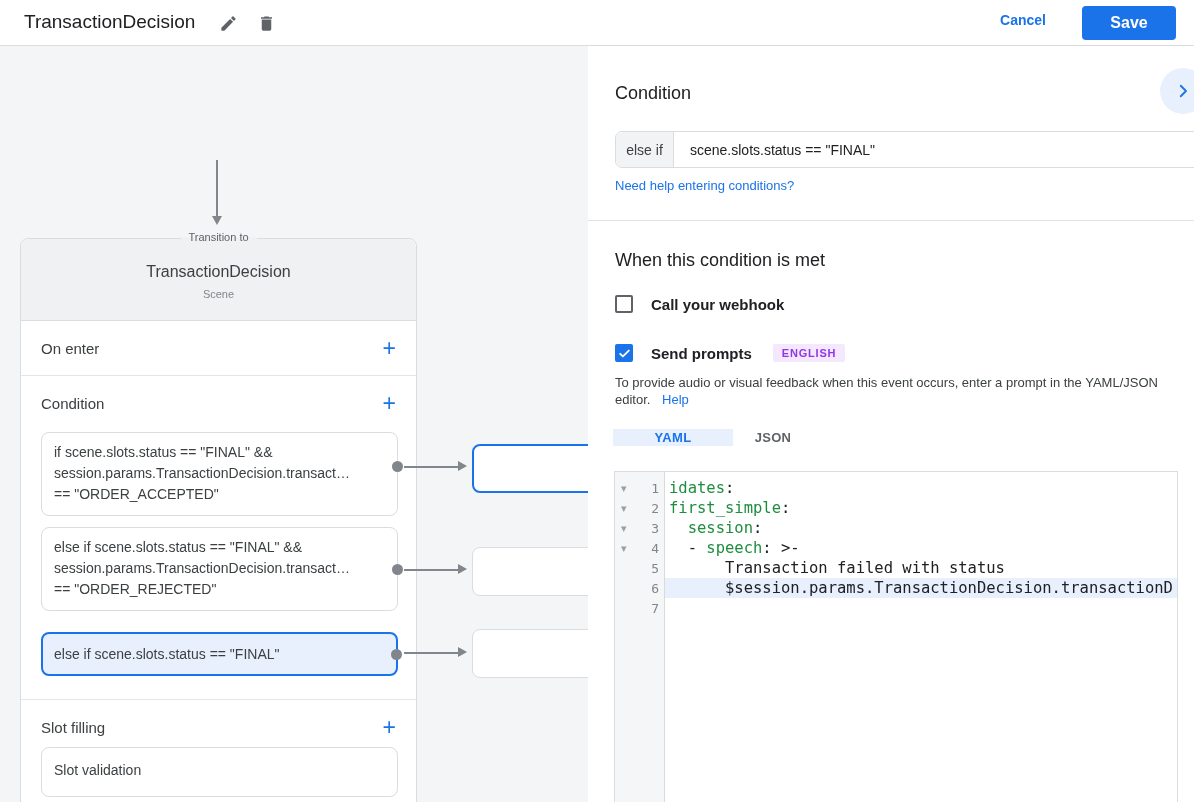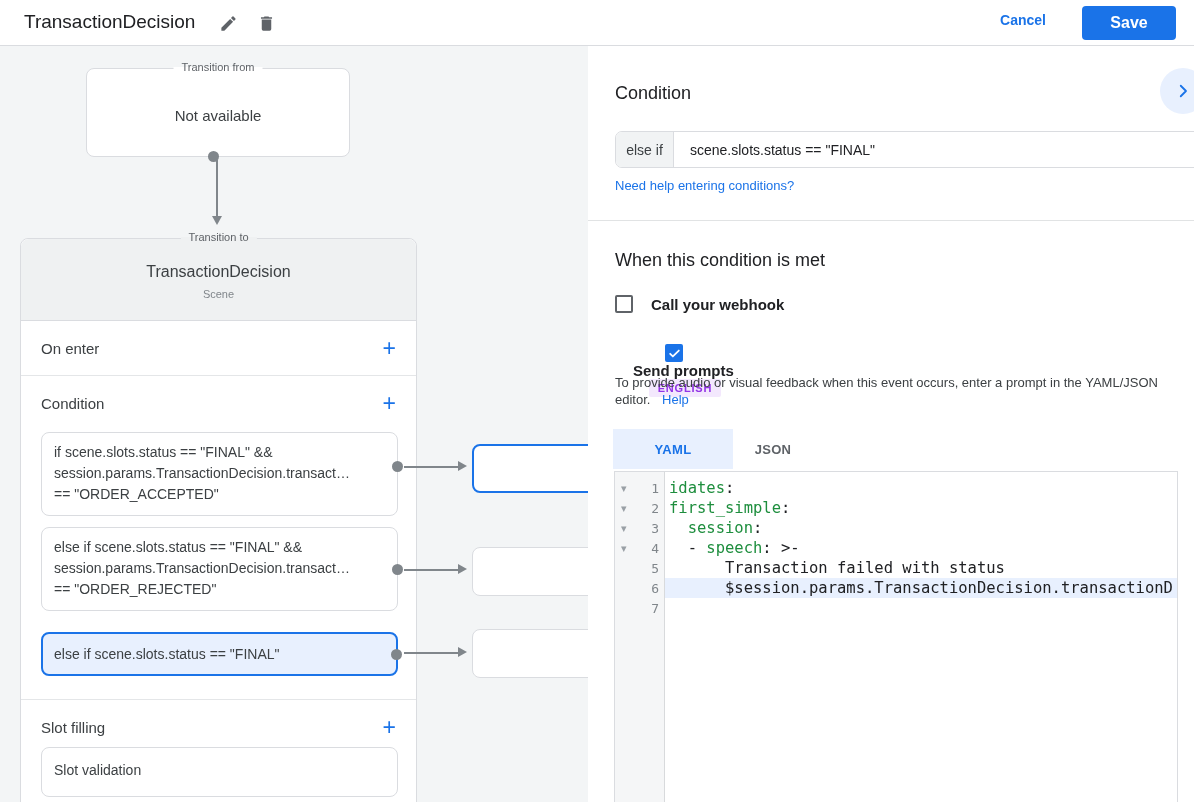--- a/index.html
+++ b/index.html
@@ -95,21 +95,21 @@
   .checkbox.checked { border-color:#1a73e8; background:#1a73e8; display:flex; align-items:center;
                       justify-content:center; }
   .check-label { margin-left:18px; font-size:15px; font-weight:bold; color:#202124; }
   .lang-badge { margin-left:21px; background:#f3e8fd; color:#9334e6; font-size:11px; font-weight:bold;
                 letter-spacing:0.8px; padding:3px 9px; border-radius:2px; }
 
   .hint-text { position:absolute; left:27px; top:328px; width:560px; font-size:13px; line-height:17px;
                color:#3c4043; }
   .hint-text a { color:#1a73e8; text-decoration:none; cursor:pointer;margin-left:8px; }
 
-  .tab { position:absolute; top:383px; height:40px; border:none; background:transparent; font-size:13px;
+  .tab { position:absolute; top:383px; height:17px; border:none; background:transparent; font-size:13px;
          font-weight:bold; letter-spacing:0.3px; color:#5f6368; cursor:pointer; font-family:inherit; }
   .tab.active { background:#e8f0fe; color:#1a73e8; }
   .tab-yaml { left:25px; width:120px; }
   .tab-json { left:145px; width:80px; }
 
   
   .editor { position:absolute; left:26px; top:425px; width:564px; height:331px; border:1px solid #dadce0;
             border-bottom:none; background:#fff; overflow:hidden; padding-top:6px; }
   .editor::before { content:""; position:absolute; left:0; top:0; bottom:0; width:49px;
                     background:#f5f6f7; border-right:1px solid #d8dadc; }
@@ -144,25 +144,20 @@
             <path d="M6 19a2 2 0 0 0 2 2h8a2 2 0 0 0 2-2V7H6v12zM19 4h-3.5l-1-1h-5l-1 1H5v2h14V4z"></path>
           </svg>
       </span>
     </button>
     <button class="btn-cancel">Cancel</button>
     <button class="btn-save">Save</button>
   </div>
 
   <div class="canvas">
 
-    <div class="flow-box tf-box">
-      <span class="box-legend">Transition from</span>
-      <div class="tf-content">Not available</div>
-      <span class="dot" style="left:121px; bottom:-6px;"></span>
-    </div>
     <div class="vline"></div>
     <div class="v-arrowhead"></div>
 
     <div class="scene-card">
       <span class="box-legend">Transition to</span>
 
       <div class="scene-header">
         <div class="scene-title">TransactionDecision</div>
         <div class="scene-subtitle">Scene</div>
       </div>
@@ -241,21 +236,21 @@
 
     <div class="panel-divider"></div>
 
     <div class="panel-heading" style="top:204px;">When this condition is met</div>
 
     <div class="check-row" style="top:249px;">
       <span class="checkbox"></span>
       <span class="check-label">Call your webhook</span>
     </div>
 
-    <div class="check-row" style="top:298px;flex-direction:column;">
+    <div class="check-row" style="top:298px;">
       <span class="checkbox checked">
         <span style="display:flex;">
           <svg width="13" height="13" viewBox="0 0 24 24">
               <path d="M4 12.5l5 5L20 6.5" fill="none" stroke="#fff" stroke-width="3.2" stroke-linecap="round" stroke-linejoin="round"></path>
             </svg>
         </span>
       </span>
       <span class="check-label">Send prompts</span>
       <span class="lang-badge">ENGLISH</span>
     </div>

